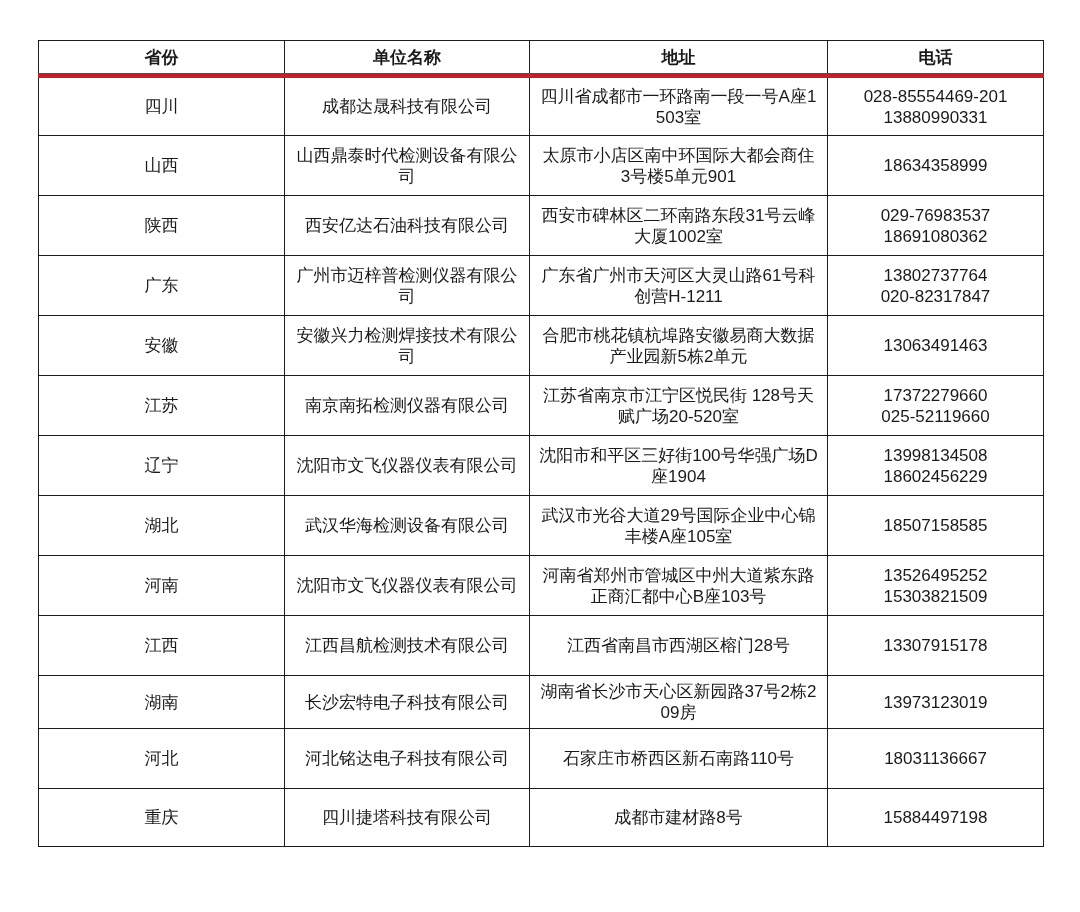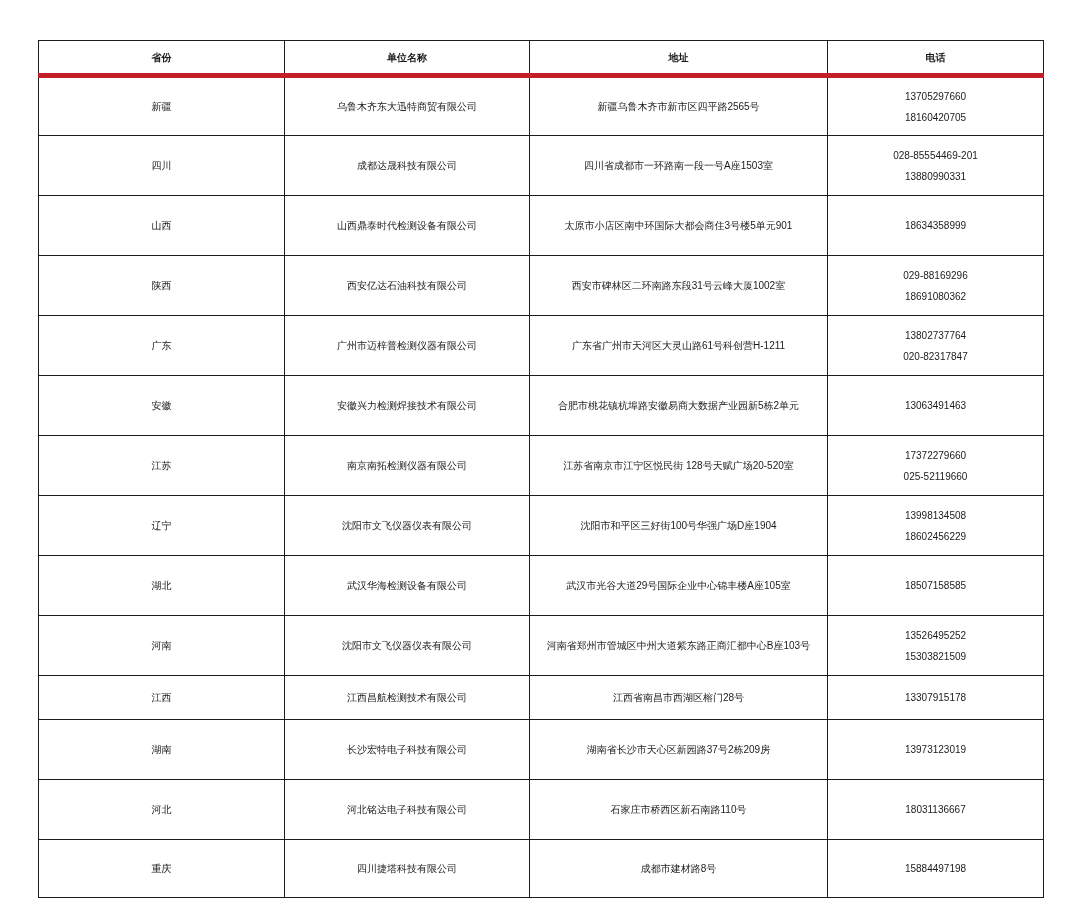--- a/index.html
+++ b/index.html
@@ -28,21 +28,21 @@
   }
   col.c-province { width: 246px; }
   col.c-company  { width: 245px; }
   col.c-address  { width: 298px; }
   col.c-phone    { width: 216px; }
 
   th, td {
     border: 1.5px solid #1c1c1c;
     text-align: center;
     vertical-align: middle;
-    font-size: 10px;
+    font-size: 17px;
     line-height: 21px;
     padding: 5px 8px;
     word-break: break-all;
   }
   thead th {
     font-weight: bold;
     height: 24px;
     padding: 4px 8px;
     border-bottom: 5px solid var(--accent, #c41e29);
   }
@@ -65,29 +65,20 @@
       </colgroup>
       <thead>
         <tr>
           <th>省份</th>
           <th>单位名称</th>
           <th>地址</th>
           <th>电话</th>
         </tr>
       </thead>
       <tbody>
-  <tr>
-    <td>新疆</td>
-    <td>乌鲁木齐东大迅特商贸有限公司</td>
-    <td>新疆乌鲁木齐市新市区四平路2565号</td>
-    <td>
-              <div class="phone-line">13705297660</div>
-              <div class="phone-line">18160420705</div>
-            </td>
-  </tr>
 
   <tr>
     <td>四川</td>
     <td>成都达晟科技有限公司</td>
     <td>四川省成都市一环路南一段一号A座1503室</td>
     <td>
               <div class="phone-line">028-85554469-201</div>
               <div class="phone-line">13880990331</div>
             </td>
   </tr>
@@ -99,21 +90,21 @@
     <td>
               <div class="phone-line">18634358999</div>
             </td>
   </tr>
 
   <tr>
     <td>陕西</td>
     <td>西安亿达石油科技有限公司</td>
     <td>西安市碑林区二环南路东段31号云峰大厦1002室</td>
     <td>
-              <div class="phone-line">029-88169296</div>
+              <div class="phone-line">029-76983537</div>
               <div class="phone-line">18691080362</div>
             </td>
   </tr>
 
   <tr>
     <td>广东</td>
     <td>广州市迈梓普检测仪器有限公司</td>
     <td>广东省广州市天河区大灵山路61号科创营H-1211</td>
     <td>
               <div class="phone-line">13802737764</div>

